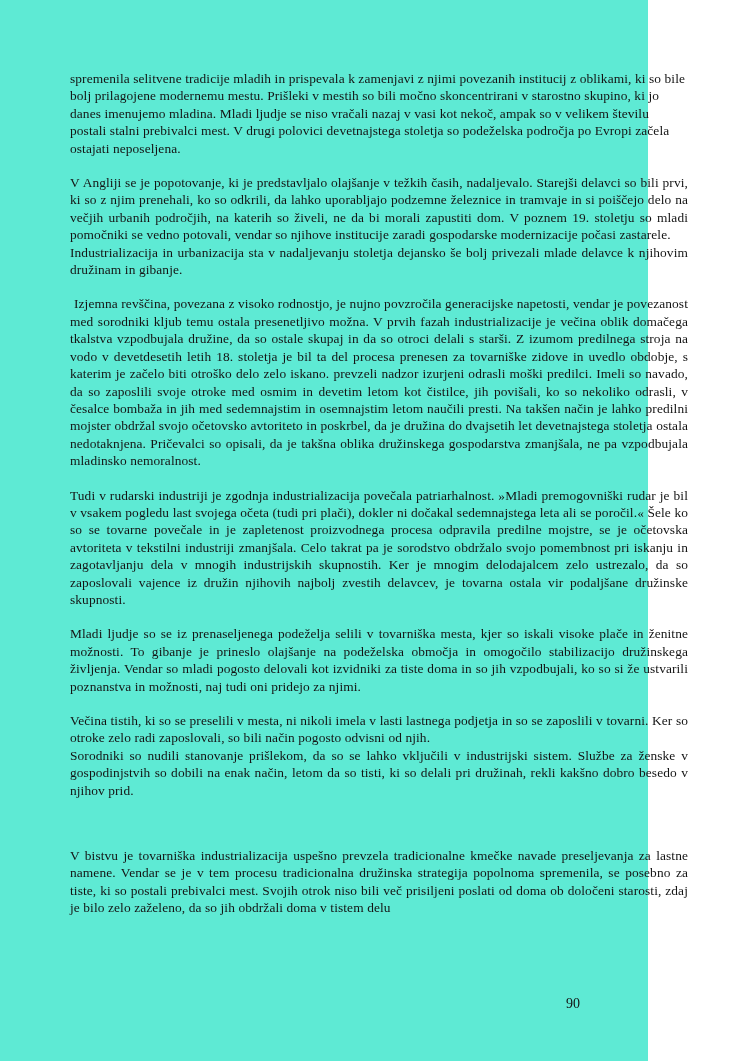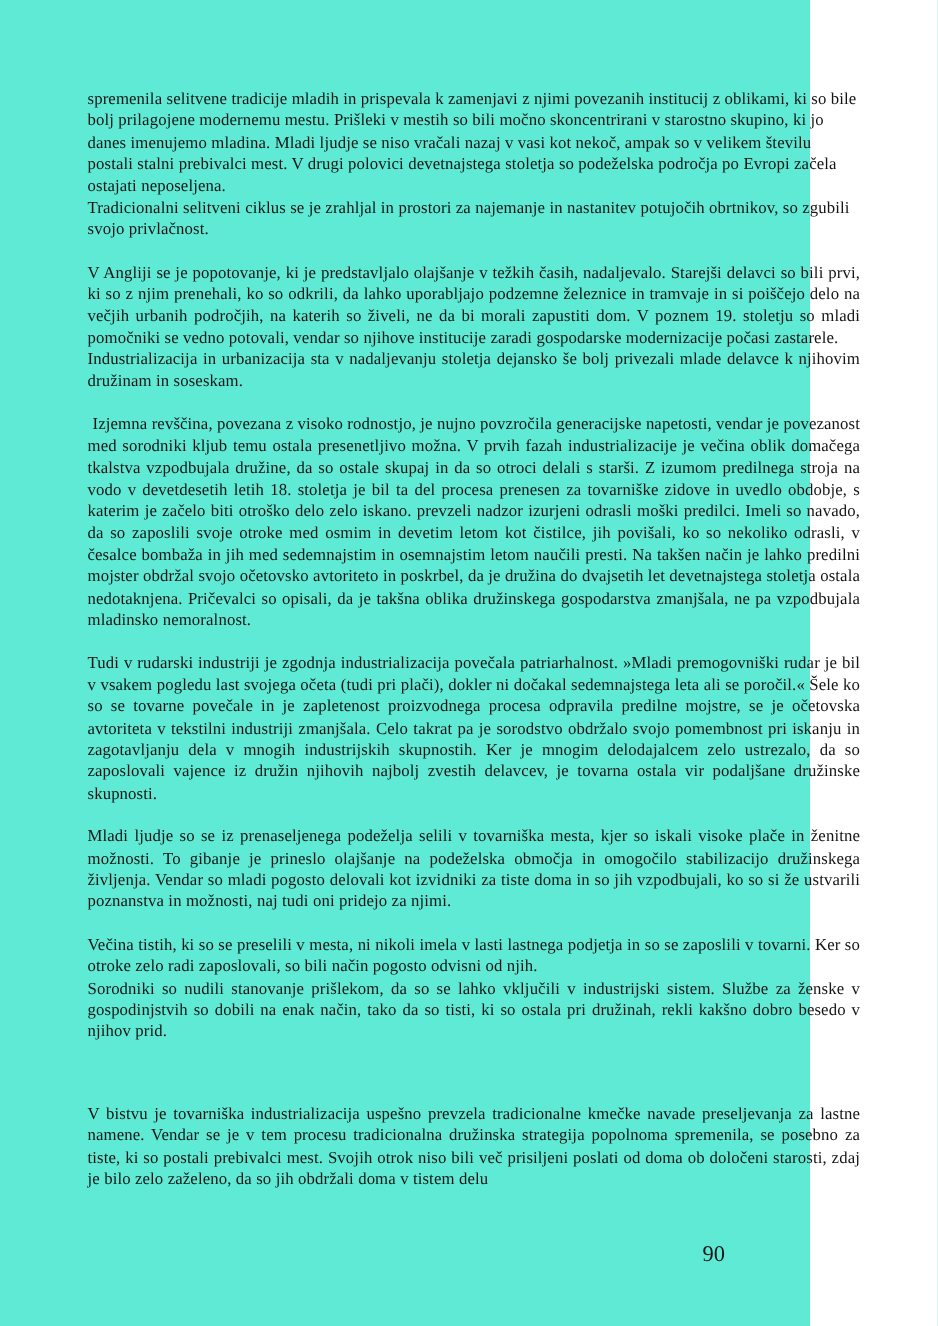--- a/index.html
+++ b/index.html
@@ -39,34 +39,33 @@
   .ragged {
     text-align: left;
   }
   .gap1 { margin-top: 17px; }
   .gap2 { margin-top: 48px; }
   .indent { text-indent: 4px; }
   .page-number {
     position: absolute;
     right: 68px;
     top: 995px;
-    font-size: 18px;
+    font-size: 14px;
     line-height: 17.4px;
   }
 </style>
 </head>
 <body>
 
 <div class="page">
   <div class="text-column">
     <p class="p ragged">spremenila selitvene tradicije mladih in prispevala k zamenjavi z njimi povezanih institucij z oblikami, ki so bile bolj prilagojene modernemu mestu. Prišleki v mestih so bili močno skoncentrirani v starostno skupino, ki jo danes imenujemo mladina. Mladi ljudje se niso vračali nazaj v vasi kot nekoč, ampak so v velikem številu postali stalni prebivalci mest. V drugi polovici devetnajstega stoletja so podeželska področja po Evropi začela ostajati neposeljena.</p>
-    <p class="p ragged">Tradicionalni selitveni ciklus se je zrahljal in prostori za najemanje in nastanitev potujočih obrtnikov, so zgubili svojo privlačnost.</p>
     <p class="p gap1">V Angliji se je popotovanje, ki je predstavljalo olajšanje v težkih časih, nadaljevalo. Starejši delavci so bili prvi, ki so z njim prenehali, ko so odkrili, da lahko uporabljajo podzemne železnice in tramvaje in si poiščejo delo na večjih urbanih področjih, na katerih so živeli, ne da bi morali zapustiti dom. V poznem 19. stoletju so mladi pomočniki se vedno potovali, vendar so njihove institucije zaradi gospodarske modernizacije počasi zastarele.</p>
-    <p class="p">Industrializacija in urbanizacija sta v nadaljevanju stoletja dejansko še bolj privezali mlade delavce k njihovim družinam in soseskam.</p>
+    <p class="p">Industrializacija in urbanizacija sta v nadaljevanju stoletja dejansko še bolj privezali mlade delavce k njihovim družinam in gibanje.</p>
     <p class="p gap1 indent">Izjemna revščina, povezana z visoko rodnostjo, je nujno povzročila generacijske napetosti, vendar je povezanost med sorodniki kljub temu ostala presenetljivo možna. V prvih fazah industrializacije je večina oblik domačega tkalstva vzpodbujala družine, da so ostale skupaj in da so otroci delali s starši. Z izumom predilnega stroja na vodo v devetdesetih letih 18. stoletja je bil ta del procesa prenesen za tovarniške zidove in uvedlo obdobje, s katerim je začelo biti otroško delo zelo iskano. prevzeli nadzor izurjeni odrasli moški predilci. Imeli so navado, da so zaposlili svoje otroke med osmim in devetim letom kot čistilce, jih povišali, ko so nekoliko odrasli, v česalce bombaža in jih med sedemnajstim in osemnajstim letom naučili presti. Na takšen način je lahko predilni mojster obdržal svojo očetovsko avtoriteto in poskrbel, da je družina do dvajsetih let devetnajstega stoletja ostala nedotaknjena. Pričevalci so opisali, da je takšna oblika družinskega gospodarstva zmanjšala, ne pa vzpodbujala mladinsko nemoralnost.</p>
     <p class="p gap1">Tudi v rudarski industriji je zgodnja industrializacija povečala patriarhalnost. »Mladi premogovniški rudar je bil v vsakem pogledu last svojega očeta (tudi pri plači), dokler ni dočakal sedemnajstega leta ali se poročil.« Šele ko so se tovarne povečale in je zapletenost proizvodnega procesa odpravila predilne mojstre, se je očetovska avtoriteta v tekstilni industriji zmanjšala. Celo takrat pa je sorodstvo obdržalo svojo pomembnost pri iskanju in zagotavljanju dela v mnogih industrijskih skupnostih. Ker je mnogim delodajalcem zelo ustrezalo, da so zaposlovali vajence iz družin njihovih najbolj zvestih delavcev, je tovarna ostala vir podaljšane družinske skupnosti.</p>
     <p class="p gap1">Mladi ljudje so se iz prenaseljenega podeželja selili v tovarniška mesta, kjer so iskali visoke plače in ženitne možnosti. To gibanje je prineslo olajšanje na podeželska območja in omogočilo stabilizacijo družinskega življenja. Vendar so mladi pogosto delovali kot izvidniki za tiste doma in so jih vzpodbujali, ko so si že ustvarili poznanstva in možnosti, naj tudi oni pridejo za njimi.</p>
     <p class="p gap1">Večina tistih, ki so se preselili v mesta, ni nikoli imela v lasti lastnega podjetja in so se zaposlili v tovarni. Ker so otroke zelo radi zaposlovali, so bili način pogosto odvisni od njih.</p>
-    <p class="p">Sorodniki so nudili stanovanje prišlekom, da so se lahko vključili v industrijski sistem. Službe za ženske v gospodinjstvih so dobili na enak način, tako da so tisti, ki so ostala pri družinah, rekli kakšno dobro besedo v njihov prid.</p>
+    <p class="p">Sorodniki so nudili stanovanje prišlekom, da so se lahko vključili v industrijski sistem. Službe za ženske v gospodinjstvih so dobili na enak način, letom da so tisti, ki so delali pri družinah, rekli kakšno dobro besedo v njihov prid.</p>
     <p class="p gap2">V bistvu je tovarniška industrializacija uspešno prevzela tradicionalne kmečke navade preseljevanja za lastne namene. Vendar se je v tem procesu tradicionalna družinska strategija popolnoma spremenila, se posebno za tiste, ki so postali prebivalci mest. Svojih otrok niso bili več prisiljeni poslati od doma ob določeni starosti, zdaj je bilo zelo zaželeno, da so jih obdržali doma v tistem delu</p>
   </div>
   <div class="page-number">90</div>
 </div>
 
 </body></html>

